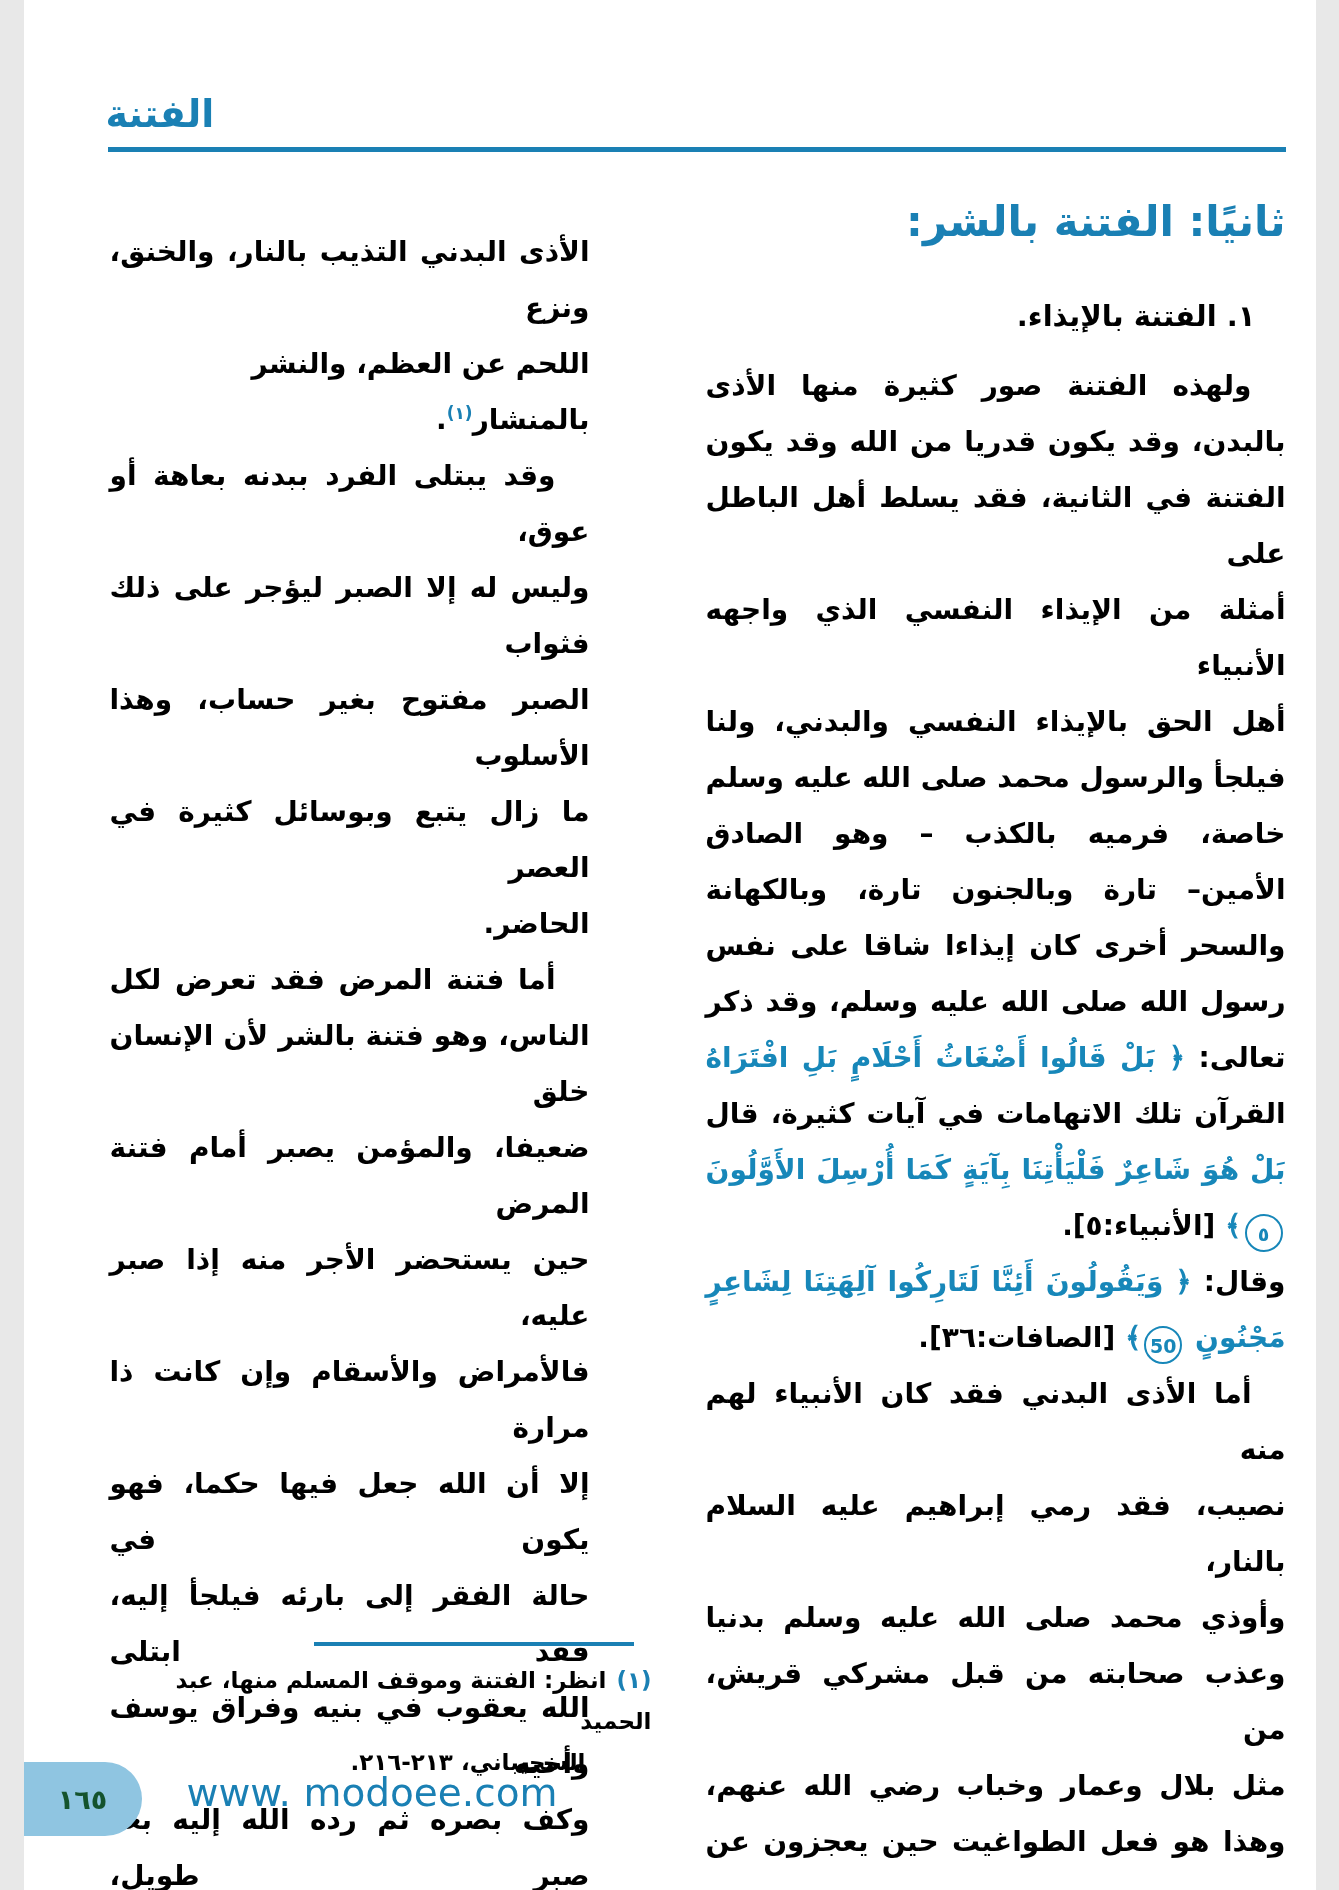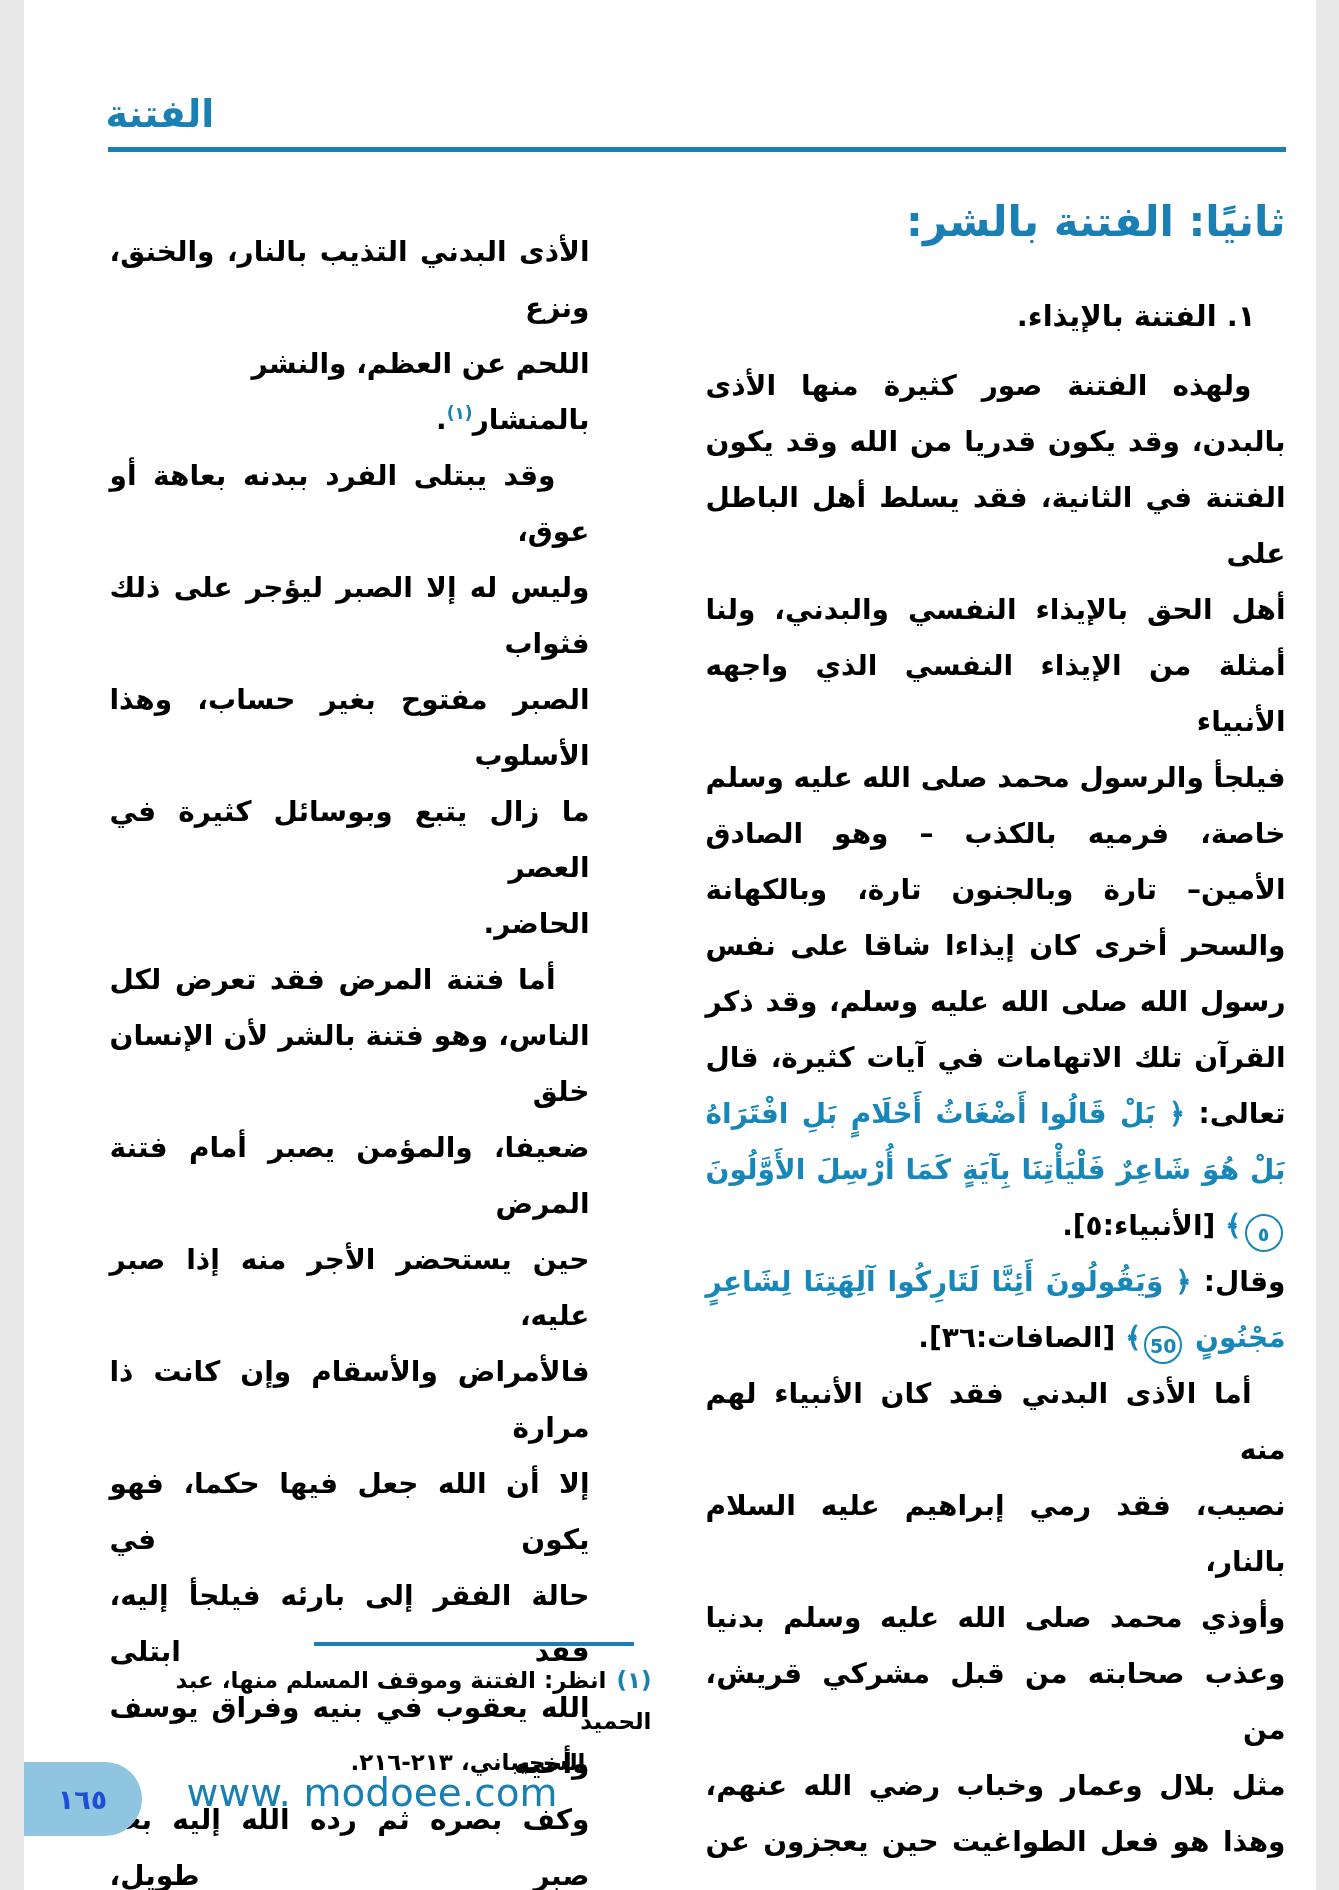--- a/index.html
+++ b/index.html
@@ -40,50 +40,50 @@
   .fn-sep{width:320px; height:4px; background:var(--accent); margin:0 18px 14px auto;}
   .fn-line{line-height:41px;}
   .fn-line.hang{padding-right:66px;}
   .fn-marker{color:var(--accent); margin-left:10px;}
   
   .page-tab{
     position:absolute; left:0; top:1762px; width:118px; height:74px;
     background:var(--tab); border-radius:0 37px 37px 0;
     display:flex; align-items:center; justify-content:center;
   }
-  .page-number{color:#1d4ed8; font-size:27px; font-weight:700; letter-spacing:4px;text-align:right;}
+  .page-number{color:#14532d; font-size:27px; font-weight:700; letter-spacing:4px;text-align:right;}
   .website{
     position:absolute; left:163px; top:1770px; direction:ltr;
     color:var(--accent); font-size:39px; font-weight:400;
   }
 </style>
 </head>
 <body>
 
 <div class="page">
 
   <div class="header-title">الفتنة</div>
   <div class="header-rule"></div>
 
   <div class="col col-right">
     <div class="r-heading">ثانيًا: الفتنة بالشر:</div>
     <div class="r-subheading">١. الفتنة بالإيذاء.</div>
     <div id="right-lines">
         <div class="line j ind"><span class="b">ولهذه الفتنة صور كثيرة منها الأذى</span></div>
         <div class="line j"><span class="b">بالبدن، وقد يكون قدريا من الله وقد يكون</span></div>
         <div class="line j"><span class="b">الفتنة في الثانية، فقد يسلط أهل الباطل على</span></div>
+        <div class="line j"><span class="b">أمثلة من الإيذاء النفسي الذي واجهه الأنبياء</span></div>
         <div class="line j"><span class="b">أهل الحق بالإيذاء النفسي والبدني، ولنا</span></div>
-        <div class="line j"><span class="b">أمثلة من الإيذاء النفسي الذي واجهه الأنبياء</span></div>
         <div class="line j"><span class="b">فيلجأ والرسول محمد صلى الله عليه وسلم</span></div>
         <div class="line j"><span class="b">خاصة، فرميه بالكذب – وهو الصادق</span></div>
         <div class="line j"><span class="b">الأمين– تارة وبالجنون تارة، وبالكهانة</span></div>
         <div class="line j"><span class="b">والسحر أخرى كان إيذاءا شاقا على نفس</span></div>
         <div class="line j"><span class="b">رسول الله صلى الله عليه وسلم، وقد ذكر</span></div>
+        <div class="line j"><span class="b">تعالى: </span><span class="q">﴿ بَلْ قَالُوا أَضْغَاثُ أَحْلَامٍ بَلِ افْتَرَاهُ</span></div>
         <div class="line j"><span class="b">القرآن تلك الاتهامات في آيات كثيرة، قال</span></div>
-        <div class="line j"><span class="b">تعالى: </span><span class="q">﴿ بَلْ قَالُوا أَضْغَاثُ أَحْلَامٍ بَلِ افْتَرَاهُ</span></div>
         <div class="line j"><span class="q">بَلْ هُوَ شَاعِرٌ فَلْيَأْتِنَا بِآيَةٍ كَمَا أُرْسِلَ الأَوَّلُونَ</span></div>
         <div class="line"><span class="ayah">٥</span><span class="q">﴾</span><span class="b"> [الأنبياء:٥].</span></div>
         <div class="line j"><span class="b">وقال: </span><span class="q">﴿ وَيَقُولُونَ أَئِنَّا لَتَارِكُوا آلِهَتِنَا لِشَاعِرٍ</span></div>
         <div class="line"><span class="q">مَجْنُونٍ </span><span class="ayah">50</span><span class="q">﴾</span><span class="b"> [الصافات:٣٦].</span></div>
         <div class="line j ind"><span class="b">أما الأذى البدني فقد كان الأنبياء لهم منه</span></div>
         <div class="line j"><span class="b">نصيب، فقد رمي إبراهيم عليه السلام بالنار،</span></div>
         <div class="line j"><span class="b">وأوذي محمد صلى الله عليه وسلم بدنيا</span></div>
         <div class="line j"><span class="b">وعذب صحابته من قبل مشركي قريش، من</span></div>
         <div class="line j"><span class="b">مثل بلال وعمار وخباب رضي الله عنهم،</span></div>
         <div class="line j"><span class="b">وهذا هو فعل الطواغيت حين يعجزون عن</span></div>

